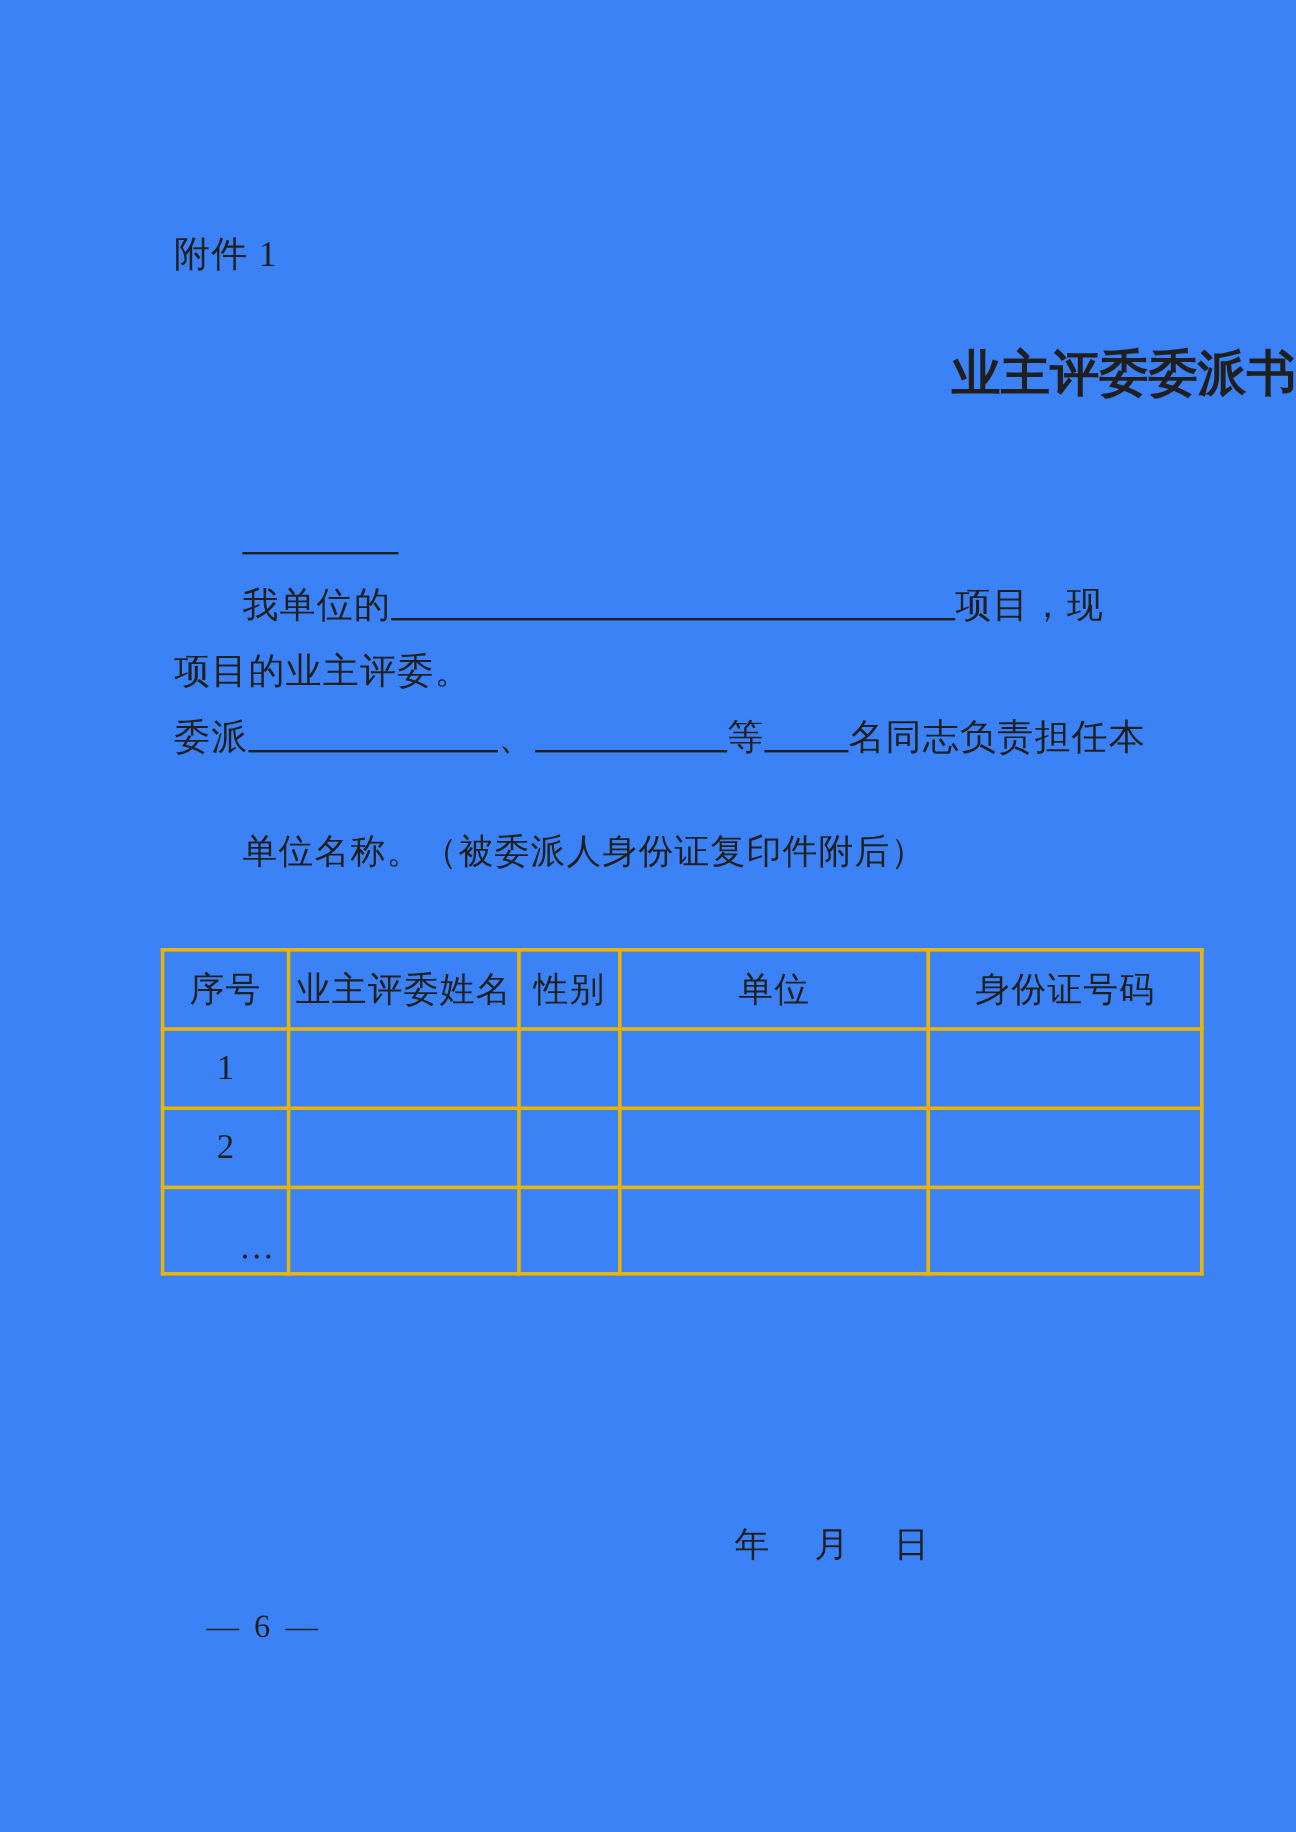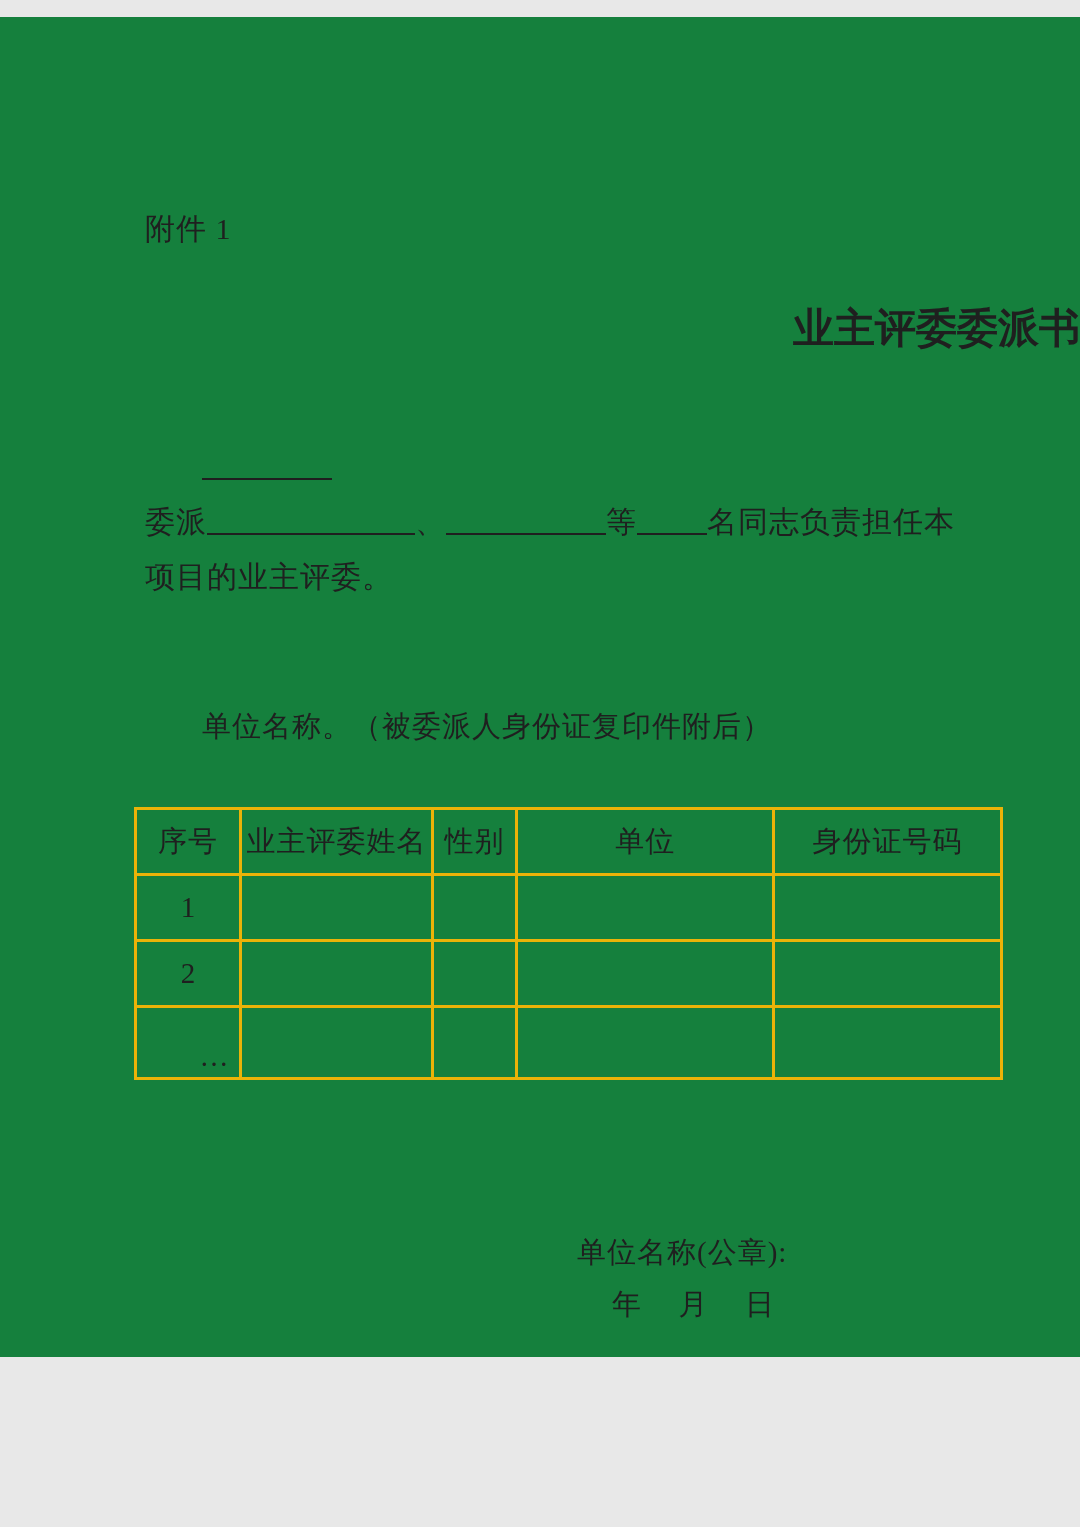--- a/index.html
+++ b/index.html
@@ -1,21 +1,21 @@
 <!DOCTYPE html>
 <html><head>
 <meta charset="utf-8">
 <style>
   html,body { margin:0; padding:0; background:#e8e8e8; }
   .page {
     position: relative;
     width: 1080px;
-    height: 1340px;
-    margin: 17px auto;
-    background: #15803d;
+    height: 1527px;
+    margin: 0 auto;
+    background: #3b82f6;
     font-family: "Liberation Serif", "DejaVu Serif", serif;
     color: #1f1f1f;
     overflow: hidden;
   }
   .attachment {
     position: absolute;
     left: 145px;
     top: 192px;
     font-size: 30px;
     letter-spacing: 1px;
@@ -111,22 +111,23 @@
 <body>
 
 <div class="page">
 
   <div class="attachment">附件 1</div>
 
   <h1 class="title">业主评委委派书</h1>
 
   <div class="letter" id="letter">
       <div class="line indent"><span class="blank" style="width: 130px;"></span></div>
+      <div class="line indent"><span>我单位的</span><span class="blank" style="width: 470px;"></span><span>项目，现</span></div>
+      <div class="line"><span>项目的业主评委。</span></div>
       <div class="line"><span>委派</span><span class="blank" style="width: 208px;"></span><span>、</span><span class="blank" style="width: 160px;"></span><span>等</span><span class="blank" style="width: 70px;"></span><span>名同志负责担任本</span></div>
-      <div class="line"><span>项目的业主评委。</span></div>
     </div>
 
   <div class="pledge">单位名称。（被委派人身份证复印件附后）</div>
 
   <table class="roster" id="roster">
     <colgroup id="roster-cols">
         <col style="width: 12.1%;">
         <col style="width: 22.2%;">
         <col style="width: 9.7%;">
         <col style="width: 29.7%;">
@@ -159,21 +160,20 @@
         <tr>
           <td class="ellipsis-cell">…</td>
           <td></td>
           <td></td>
           <td></td>
           <td></td>
         </tr>
       </tbody>
   </table>
 
-  <div class="sig-unit">单位名称(公章):</div>
 
   <div class="sig-date" id="sig-date">
       <span>年</span>
       <span>月</span>
       <span>日</span>
     </div>
 
   <div class="page-number">— 6 —</div>
 
 </div>

